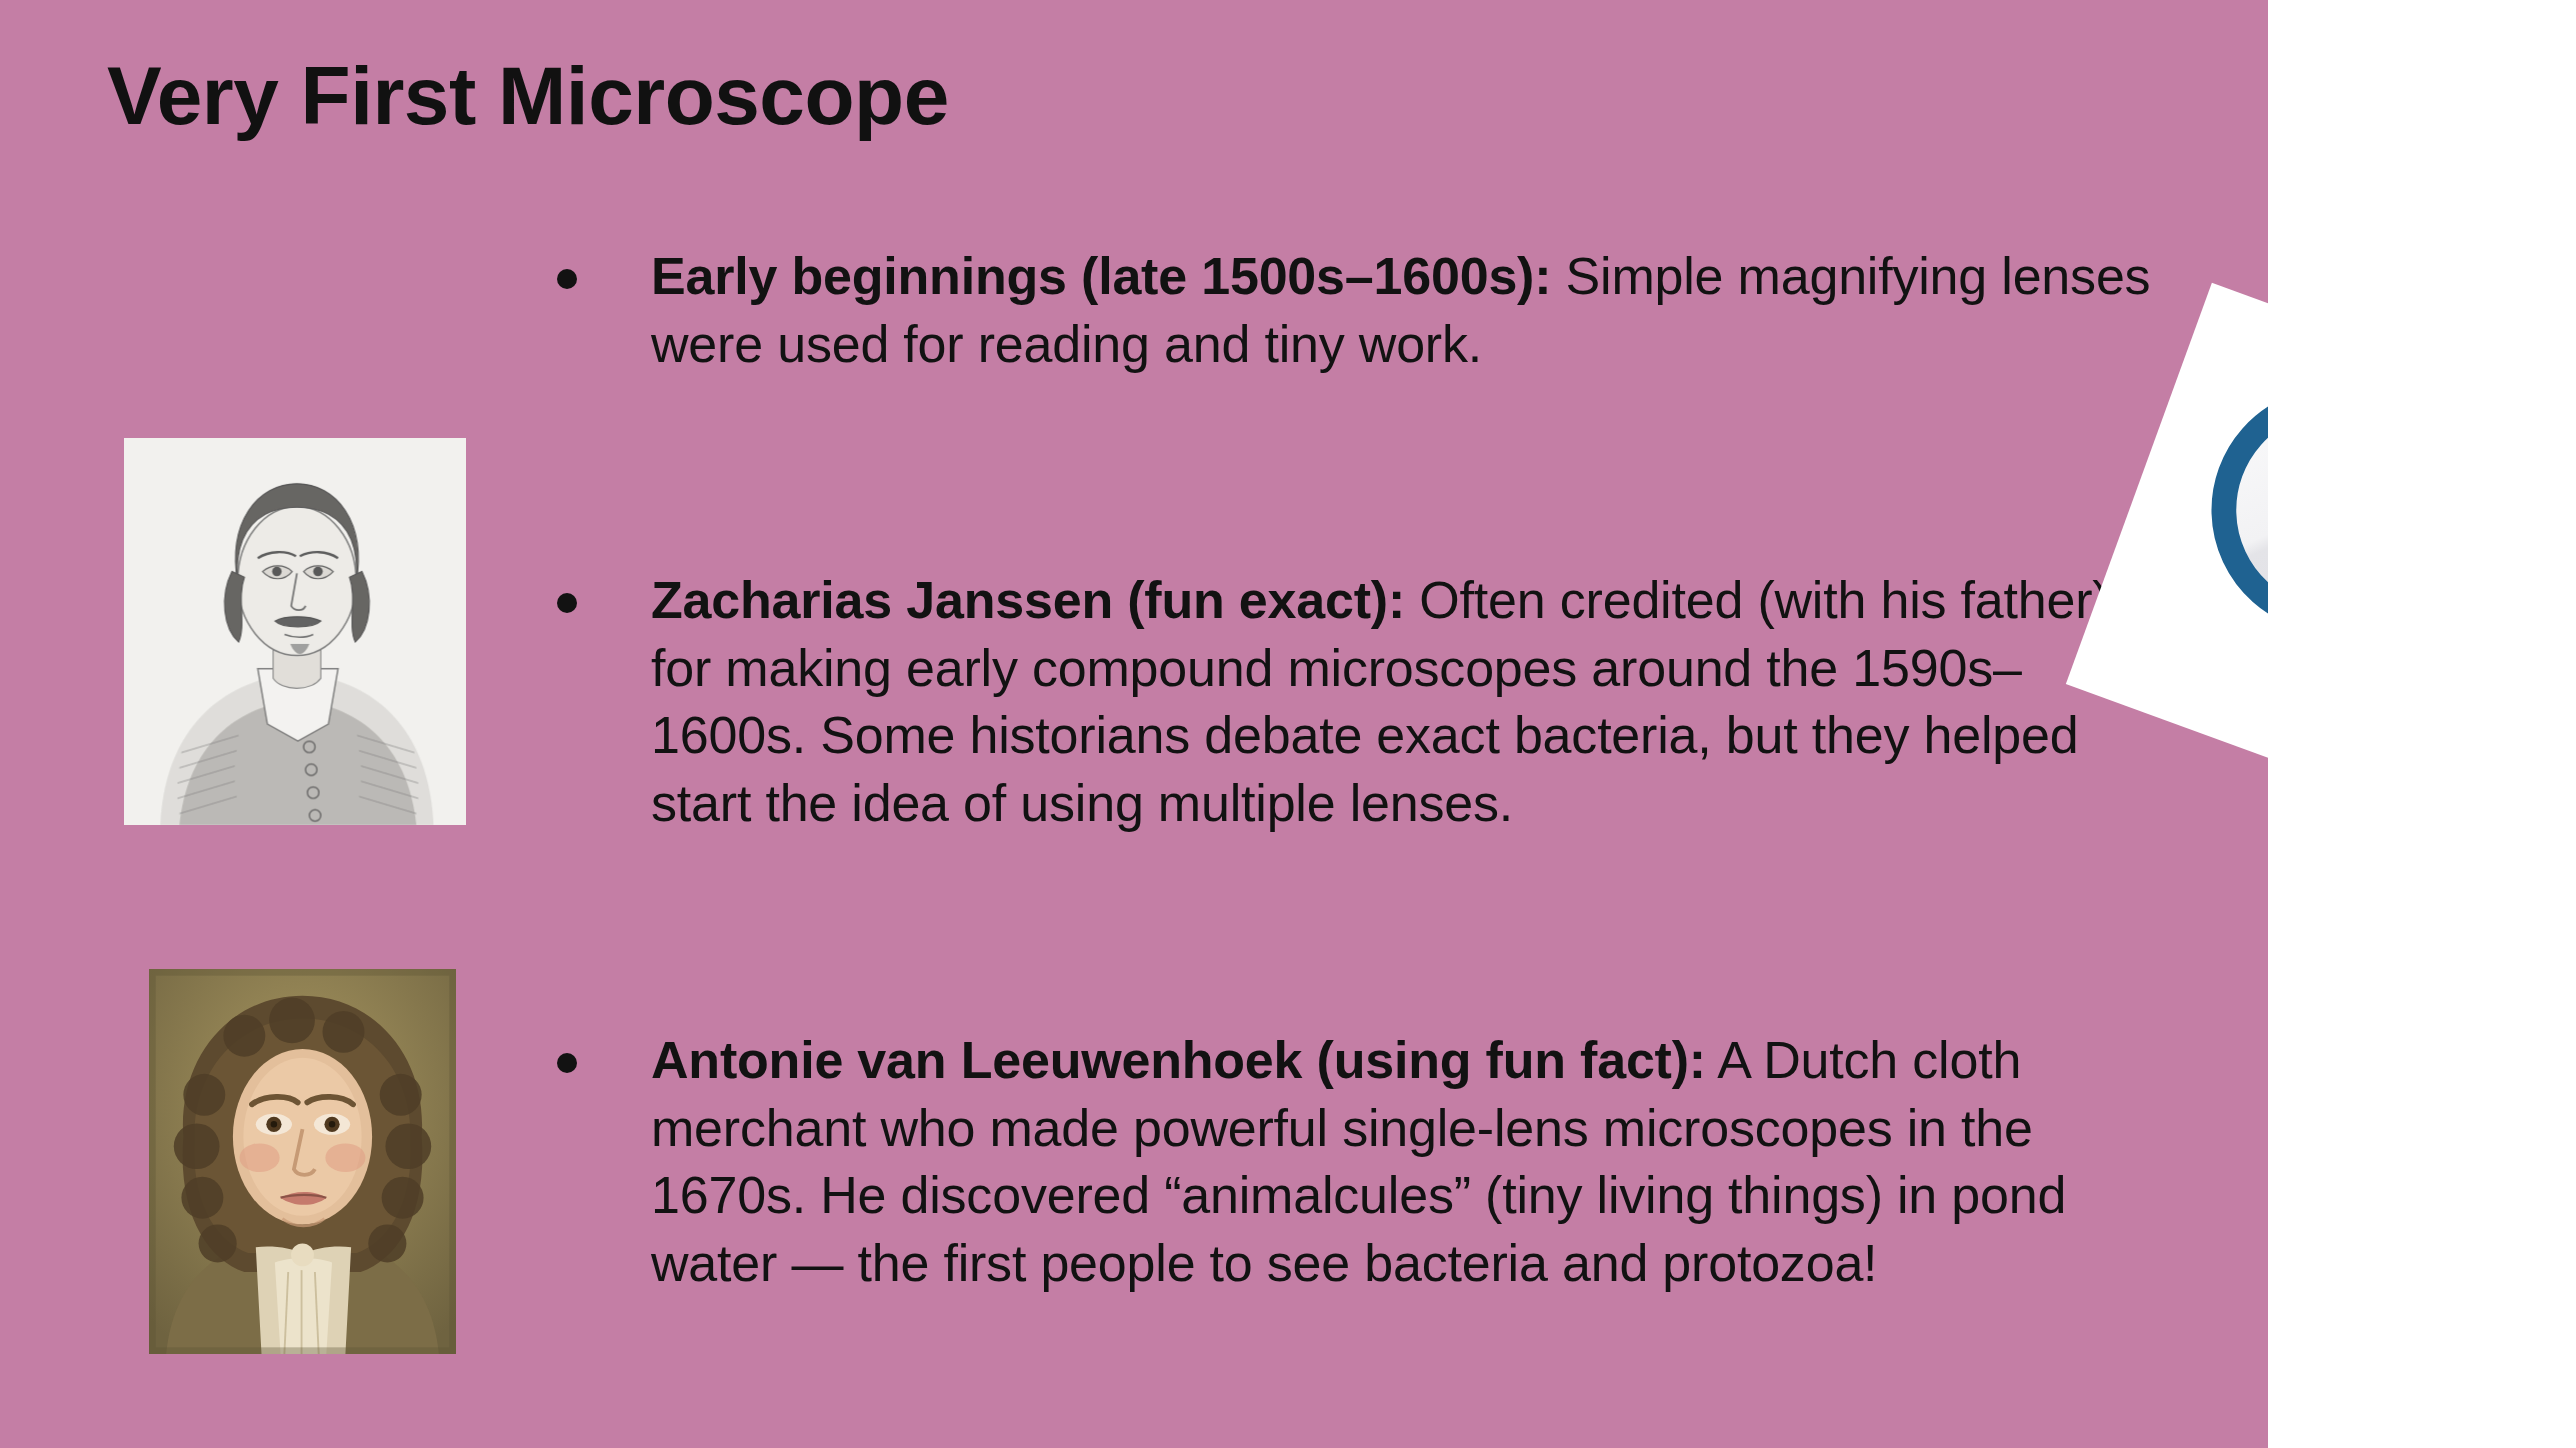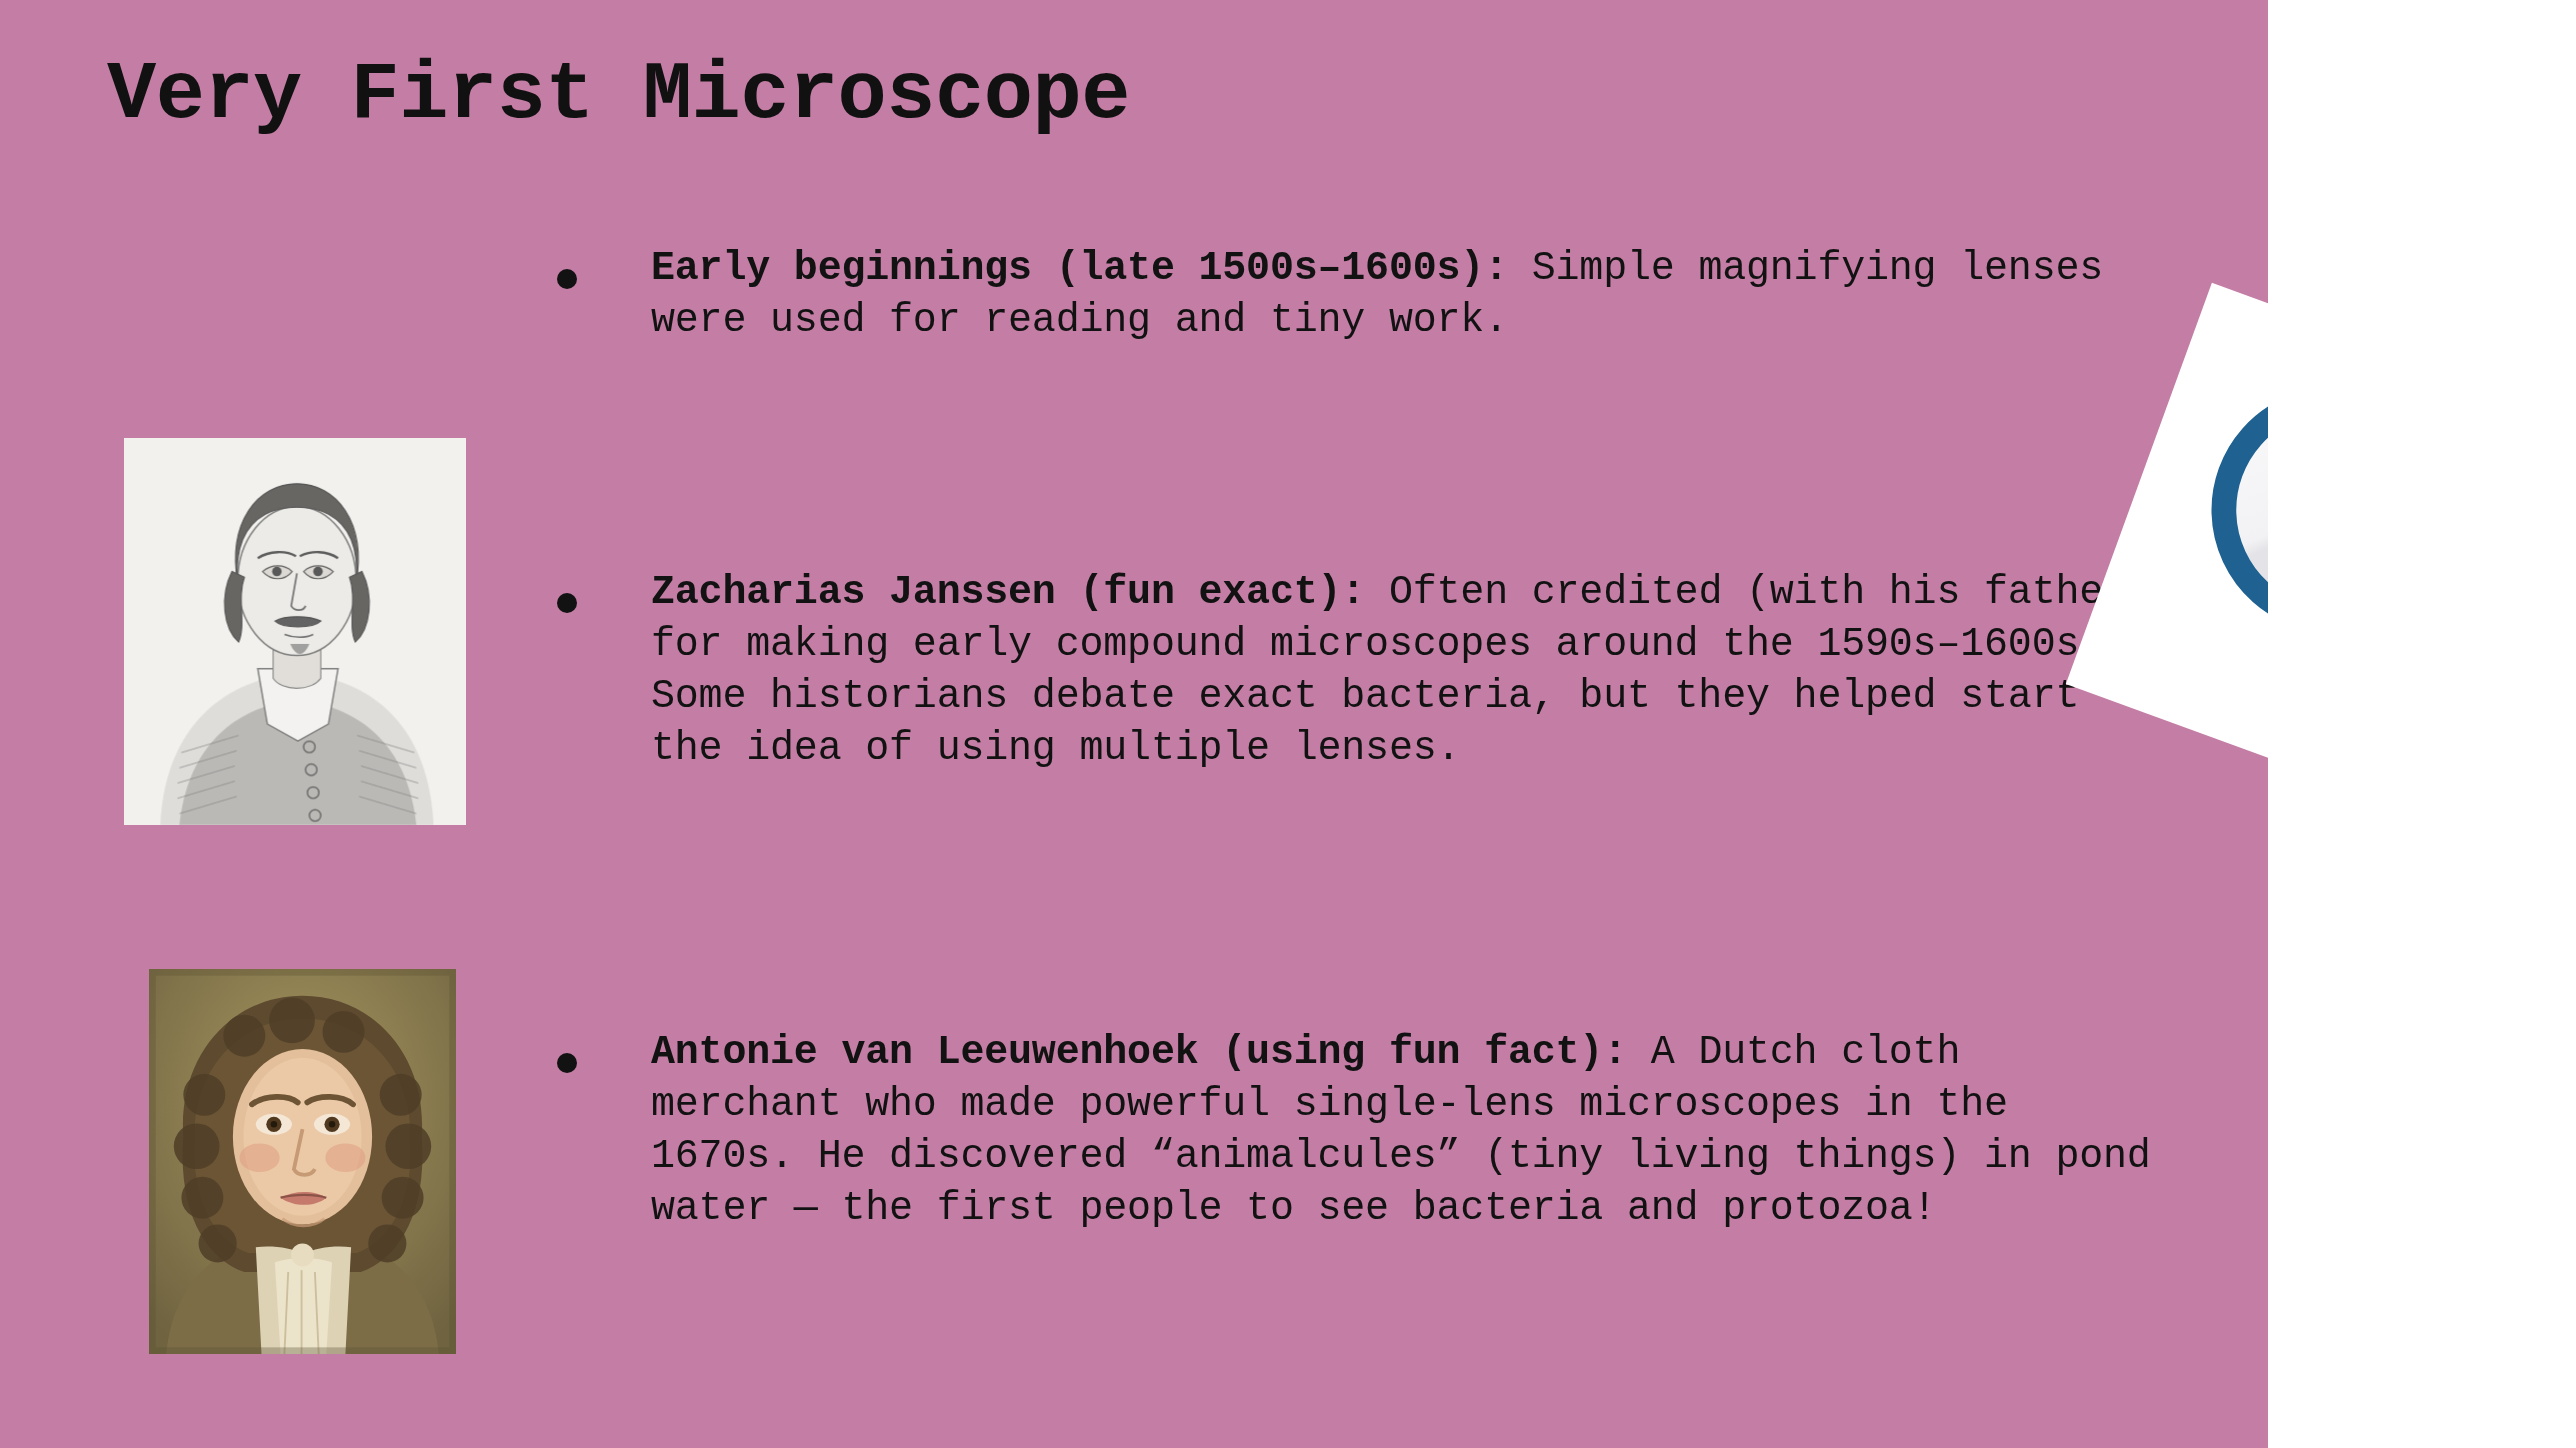--- a/index.html
+++ b/index.html
@@ -6,21 +6,21 @@
     margin: 0;
     padding: 0;
     background: #ffffff;
   }
   #slide {
     position: relative;
     width: 2268px;
     height: 1448px;
     overflow: hidden;
     background: #c47ea5;
-    font-family: Liberation Mono, monospace;
+    font-family: Liberation Sans, sans-serif;
   }
 
   
   #slide-title {
     position: absolute;
     left: 107px;
     top: 52px;
     font-size: 82px;
     font-weight: bold;
     color: #111111;
@@ -70,21 +70,21 @@
     position: absolute;
     left: 18px;
     top: 26px;
     width: 20px;
     height: 20px;
     border-radius: 50%;
     background: #121212;
   }
   .bullet-text {
     margin-left: 112px;
-    font-size: 40px;
+    font-size: 52px;
     line-height: 1.30;
     color: #121212;
     letter-spacing: -0.2px;
   }
   .bullet-text b { font-weight: bold; }
 
   
   #magnifier-card {
     position: absolute;
     left: 2126px;

